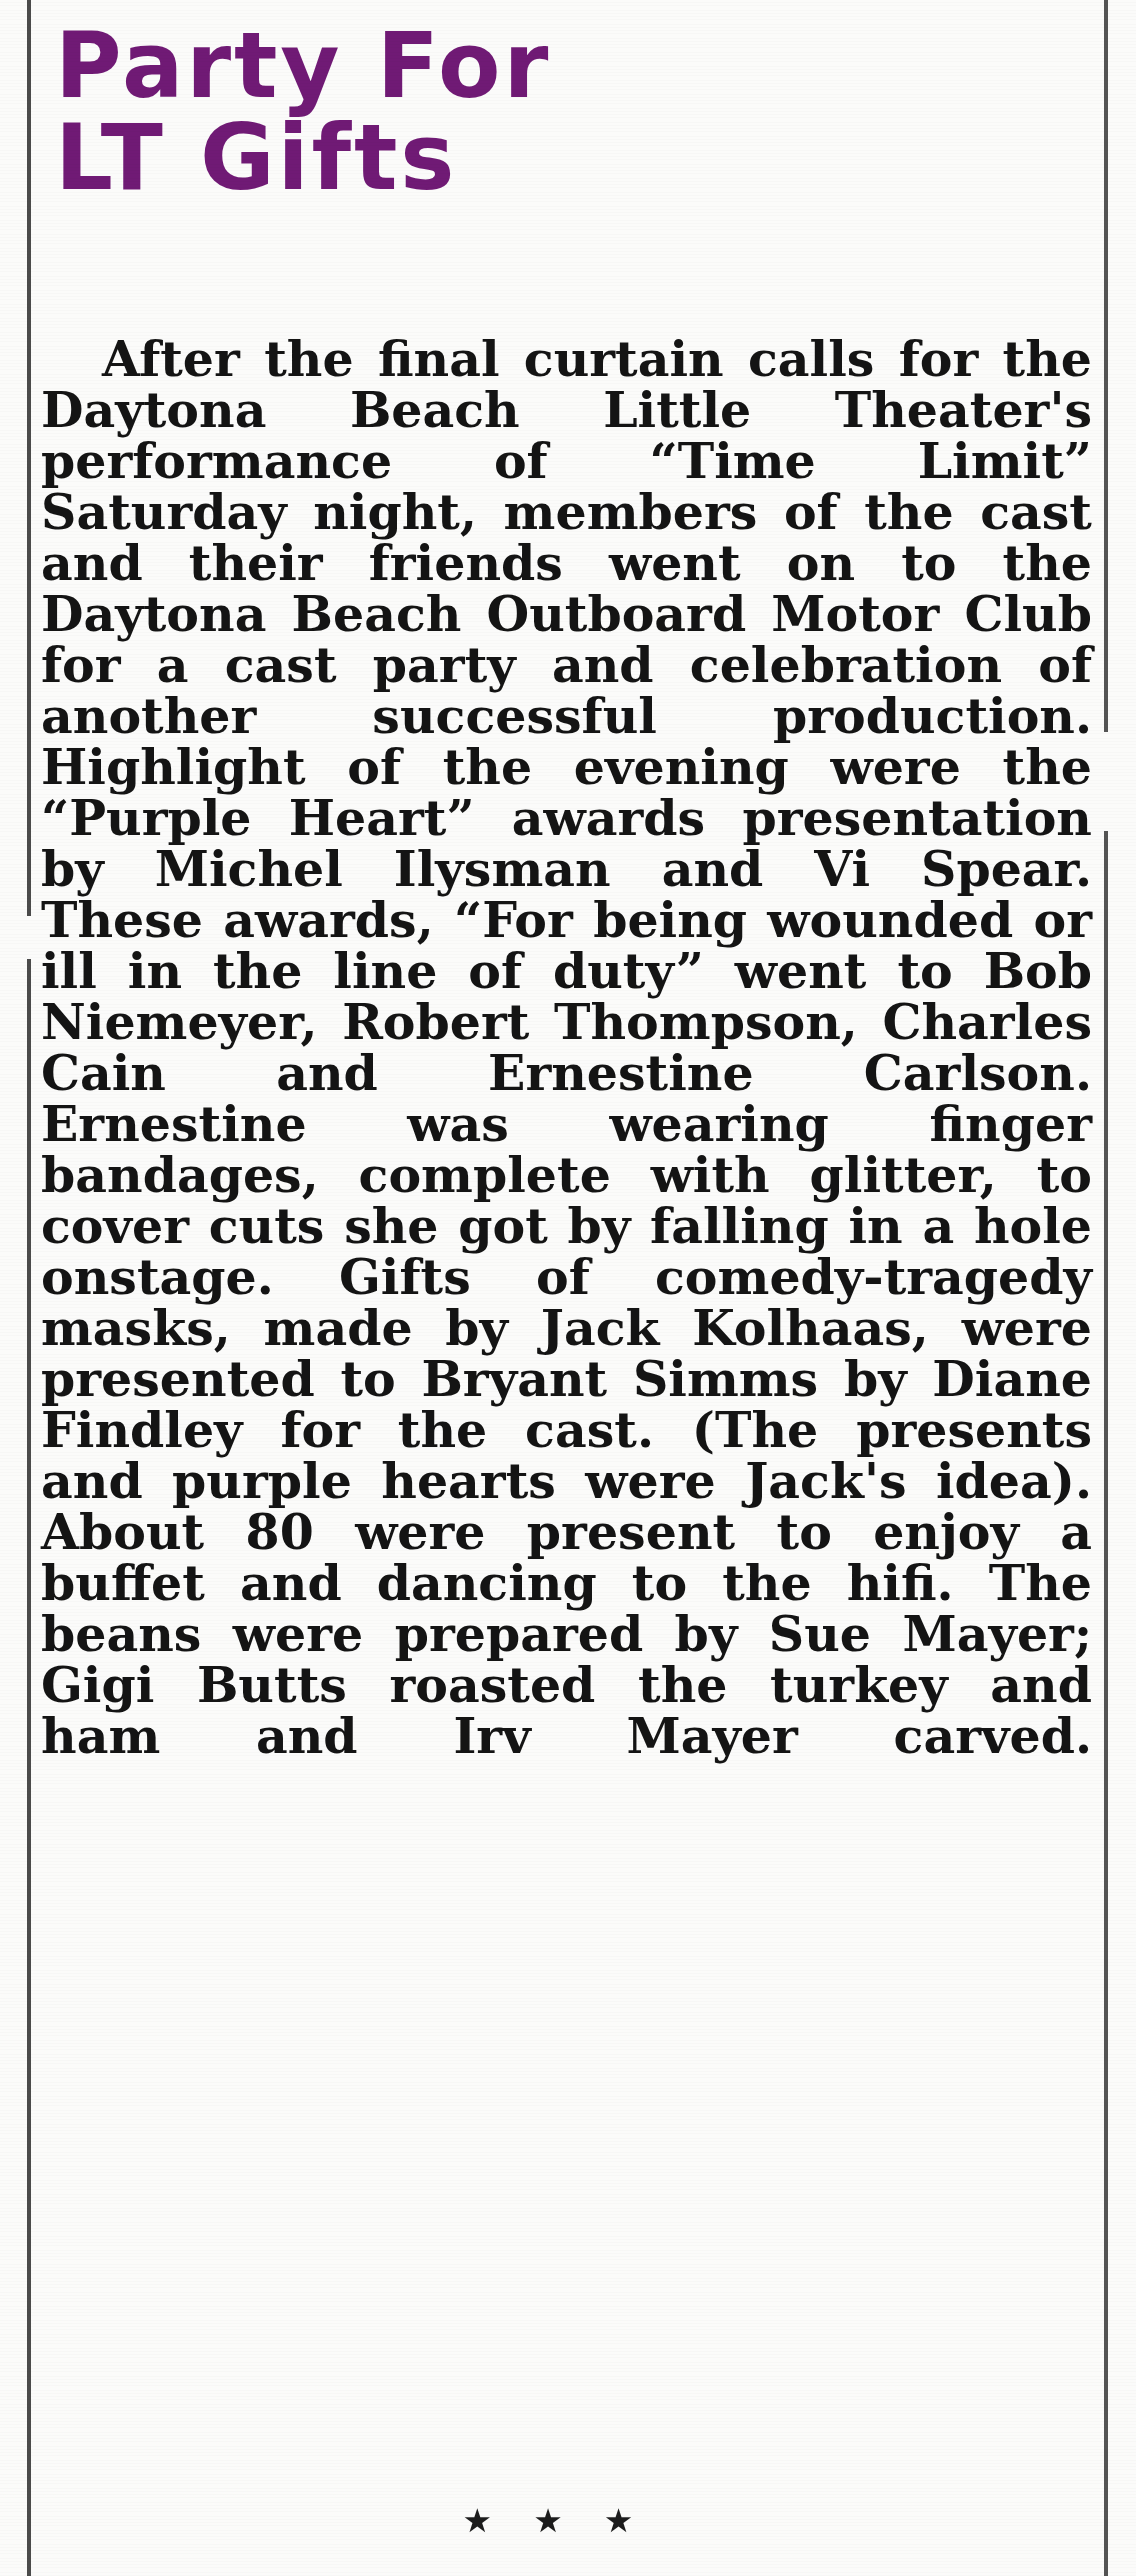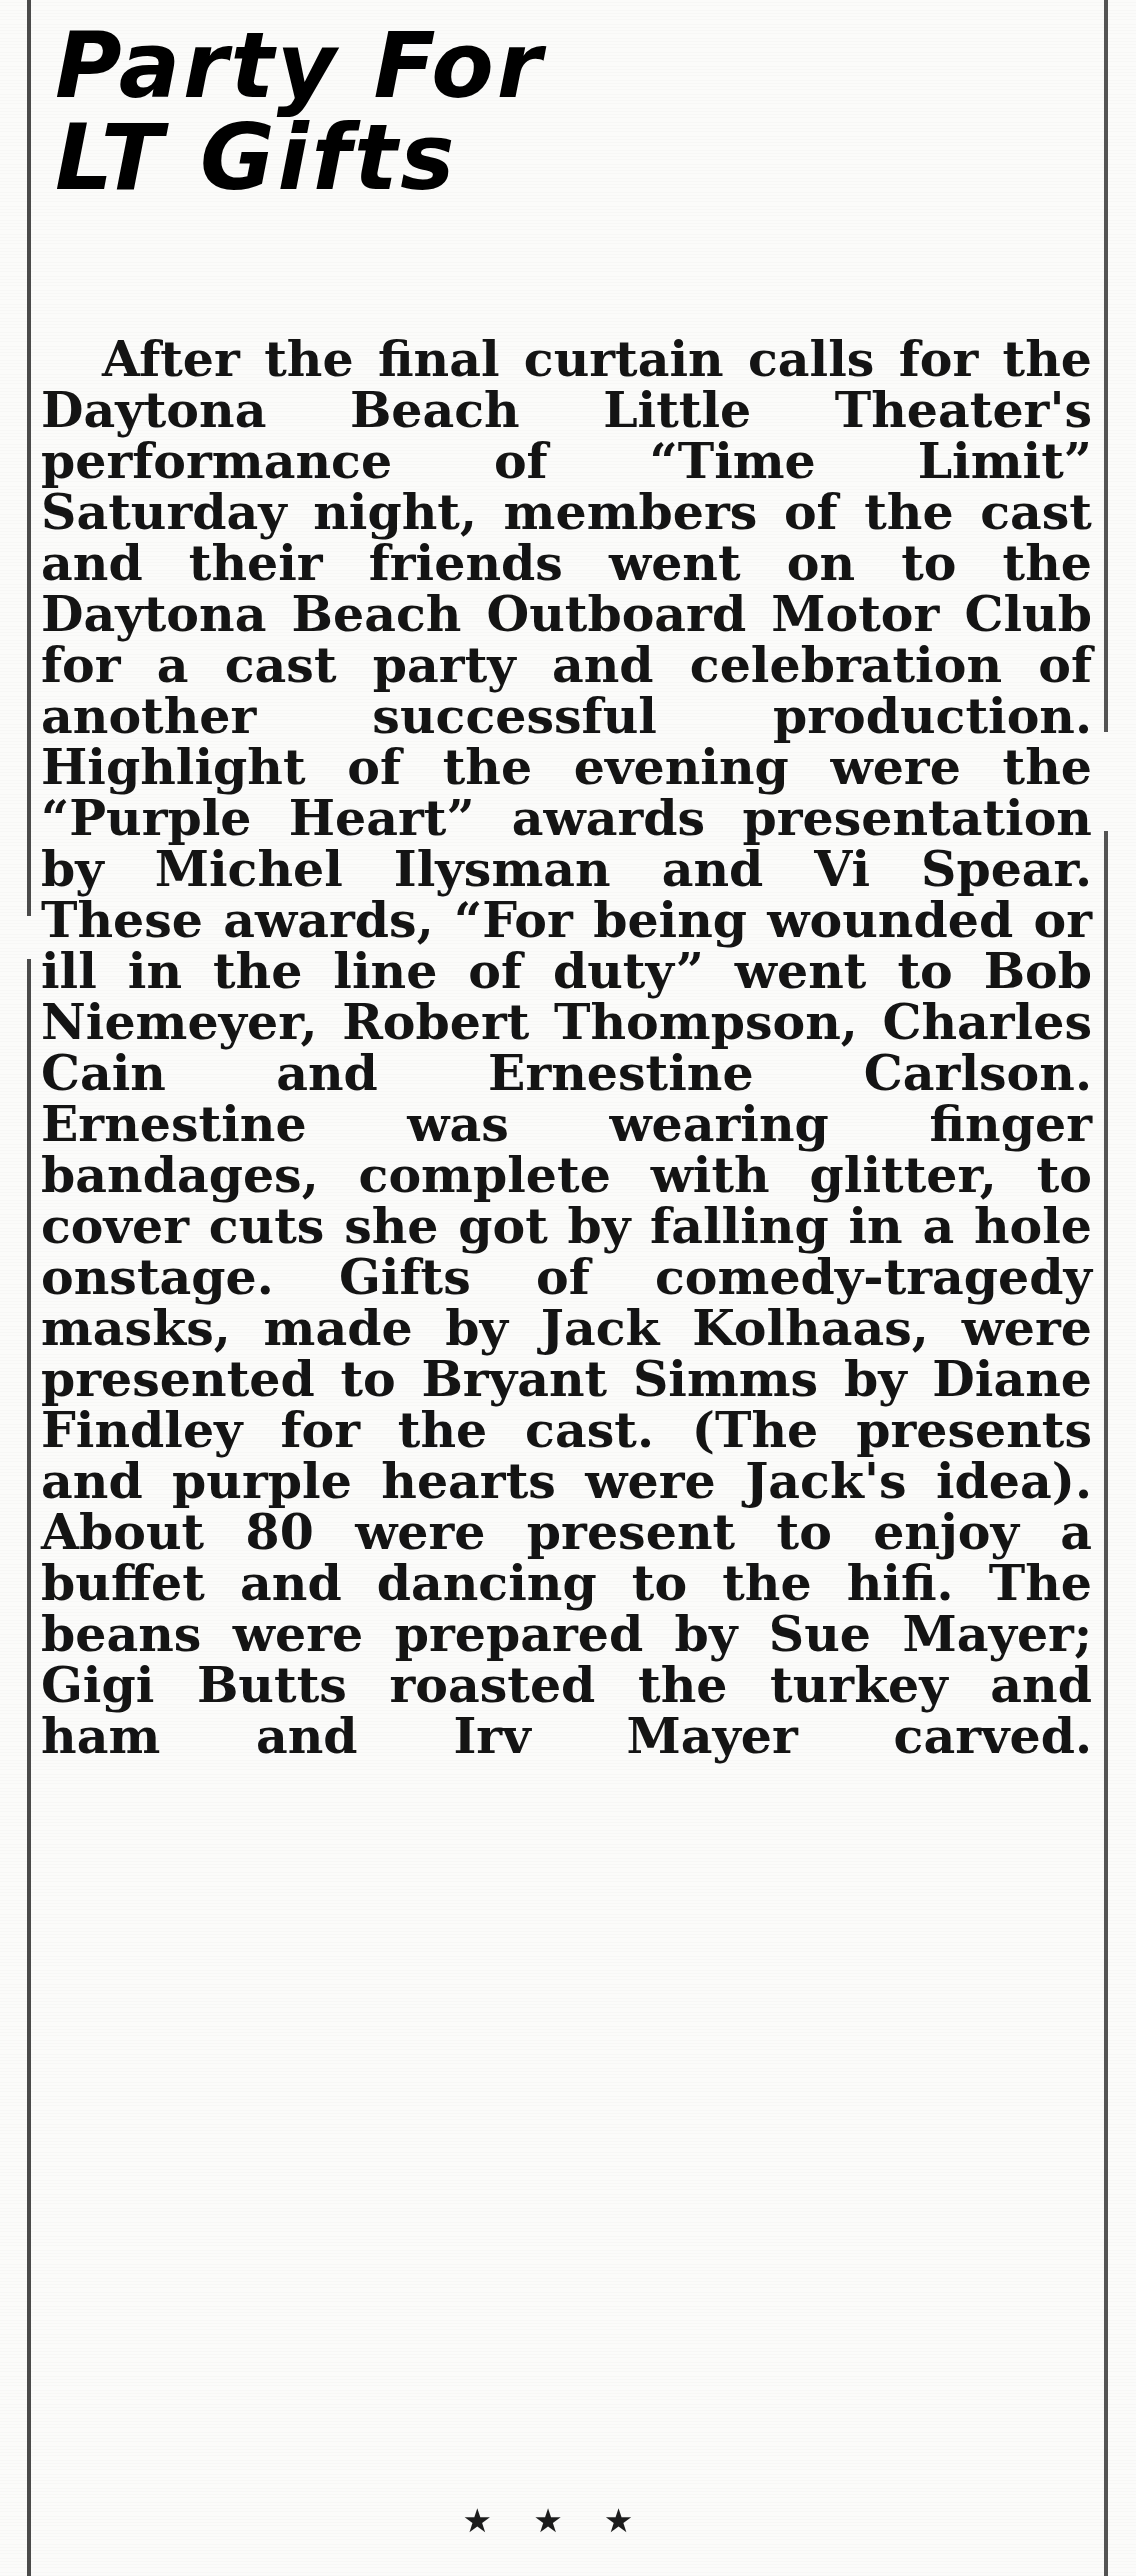--- a/index.html
+++ b/index.html
@@ -55,25 +55,24 @@
     background: #fbfbfa;
   }
 
   .headline {
     position: absolute;
     left: 55px;
     top: 28px;
     width: 1009px;
     font-family: "DejaVu Sans", sans-serif;
     font-weight: 700;
-    font-style: italic;
     font-size: 91px;
     line-height: 0.84;
     letter-spacing: 2.8px;
-    color: #000000;
+    color: #701a75;
   }
   .headline .line {
     display: block;
     white-space: nowrap;
   }
   .headline .l2 {
     margin-top: 15.6px;
   }
 
   .article {

